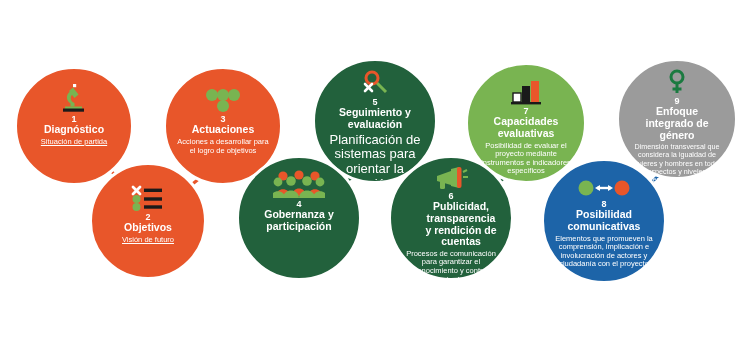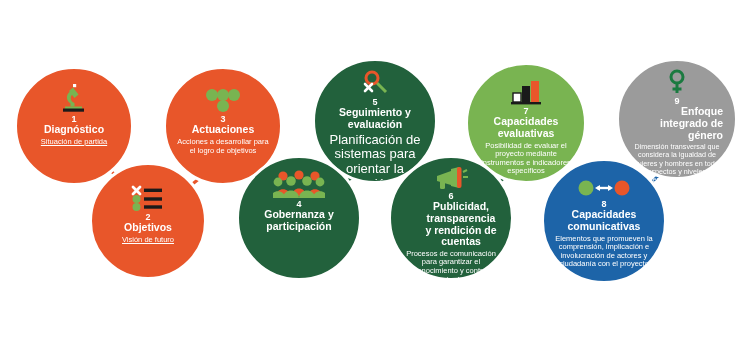--- a/index.html
+++ b/index.html
@@ -90,21 +90,21 @@
 
   #node-7 { left: 465px; top: 62px;  width: 122px; height: 122px; background: #79B451; }
   #node-7 .node-icon   { height: 30px; padding-top: 10px; }
   #node-7 .node-number { font-size: 9px; }
   #node-7 .node-title  { font-size: 10.5px; }
   #node-7 .node-desc   { font-size: 7.5px; }
 
   #node-9 { left: 616px; top: 58px;  width: 122px; height: 122px; background: #9B9B9B; }
   #node-9 .node-icon   { height: 28px; padding-top: 8px; }
   #node-9 .node-number { font-size: 9px; }
-  #node-9 .node-title  { font-size: 10.5px; text-align: right; }
+  #node-9 .node-title  { font-size: 10.5px; }
   #node-9 .node-desc   { font-size: 7.2px; }
 
   
   #node-2 { left: 89px;  top: 162px; width: 118px; height: 118px; background: #E8562A; }
   #node-2 .node-icon   { height: 34px; padding-top: 12px; }
   #node-2 .node-number { font-size: 9px; }
   #node-2 .node-title  { font-size: 10.5px; text-align: center; }
   #node-2 .node-desc   { font-size: 7.5px; text-decoration: underline; }
 
   #node-4 { left: 236px; top: 155px; width: 126px; height: 126px; background: #22613C; }
@@ -287,17 +287,17 @@
     <div class="node-icon">
       <svg width="52" height="20" viewBox="0 0 52 20">
         <circle cx="8" cy="10" r="7.5" fill="#79B451"></circle>
         <circle cx="44" cy="10" r="7.5" fill="#E8562A"></circle>
         <line x1="19" y1="10" x2="33" y2="10" stroke="#ffffff" stroke-width="2.4"></line>
         <polygon points="17,10 22,7 22,13" fill="#ffffff"></polygon>
         <polygon points="35,10 30,7 30,13" fill="#ffffff"></polygon>
       </svg>
     </div>
     <div class="node-number">8</div>
-    <div class="node-title">Capacidades comunicativas</div>
+    <div class="node-title">Posibilidad comunicativas</div>
     <div class="node-desc">Elementos que promueven la comprensión, implicación e involucración de actores y ciudadanía con el proyecto</div>
   </div>
 
 </div>
 
 </body></html>

